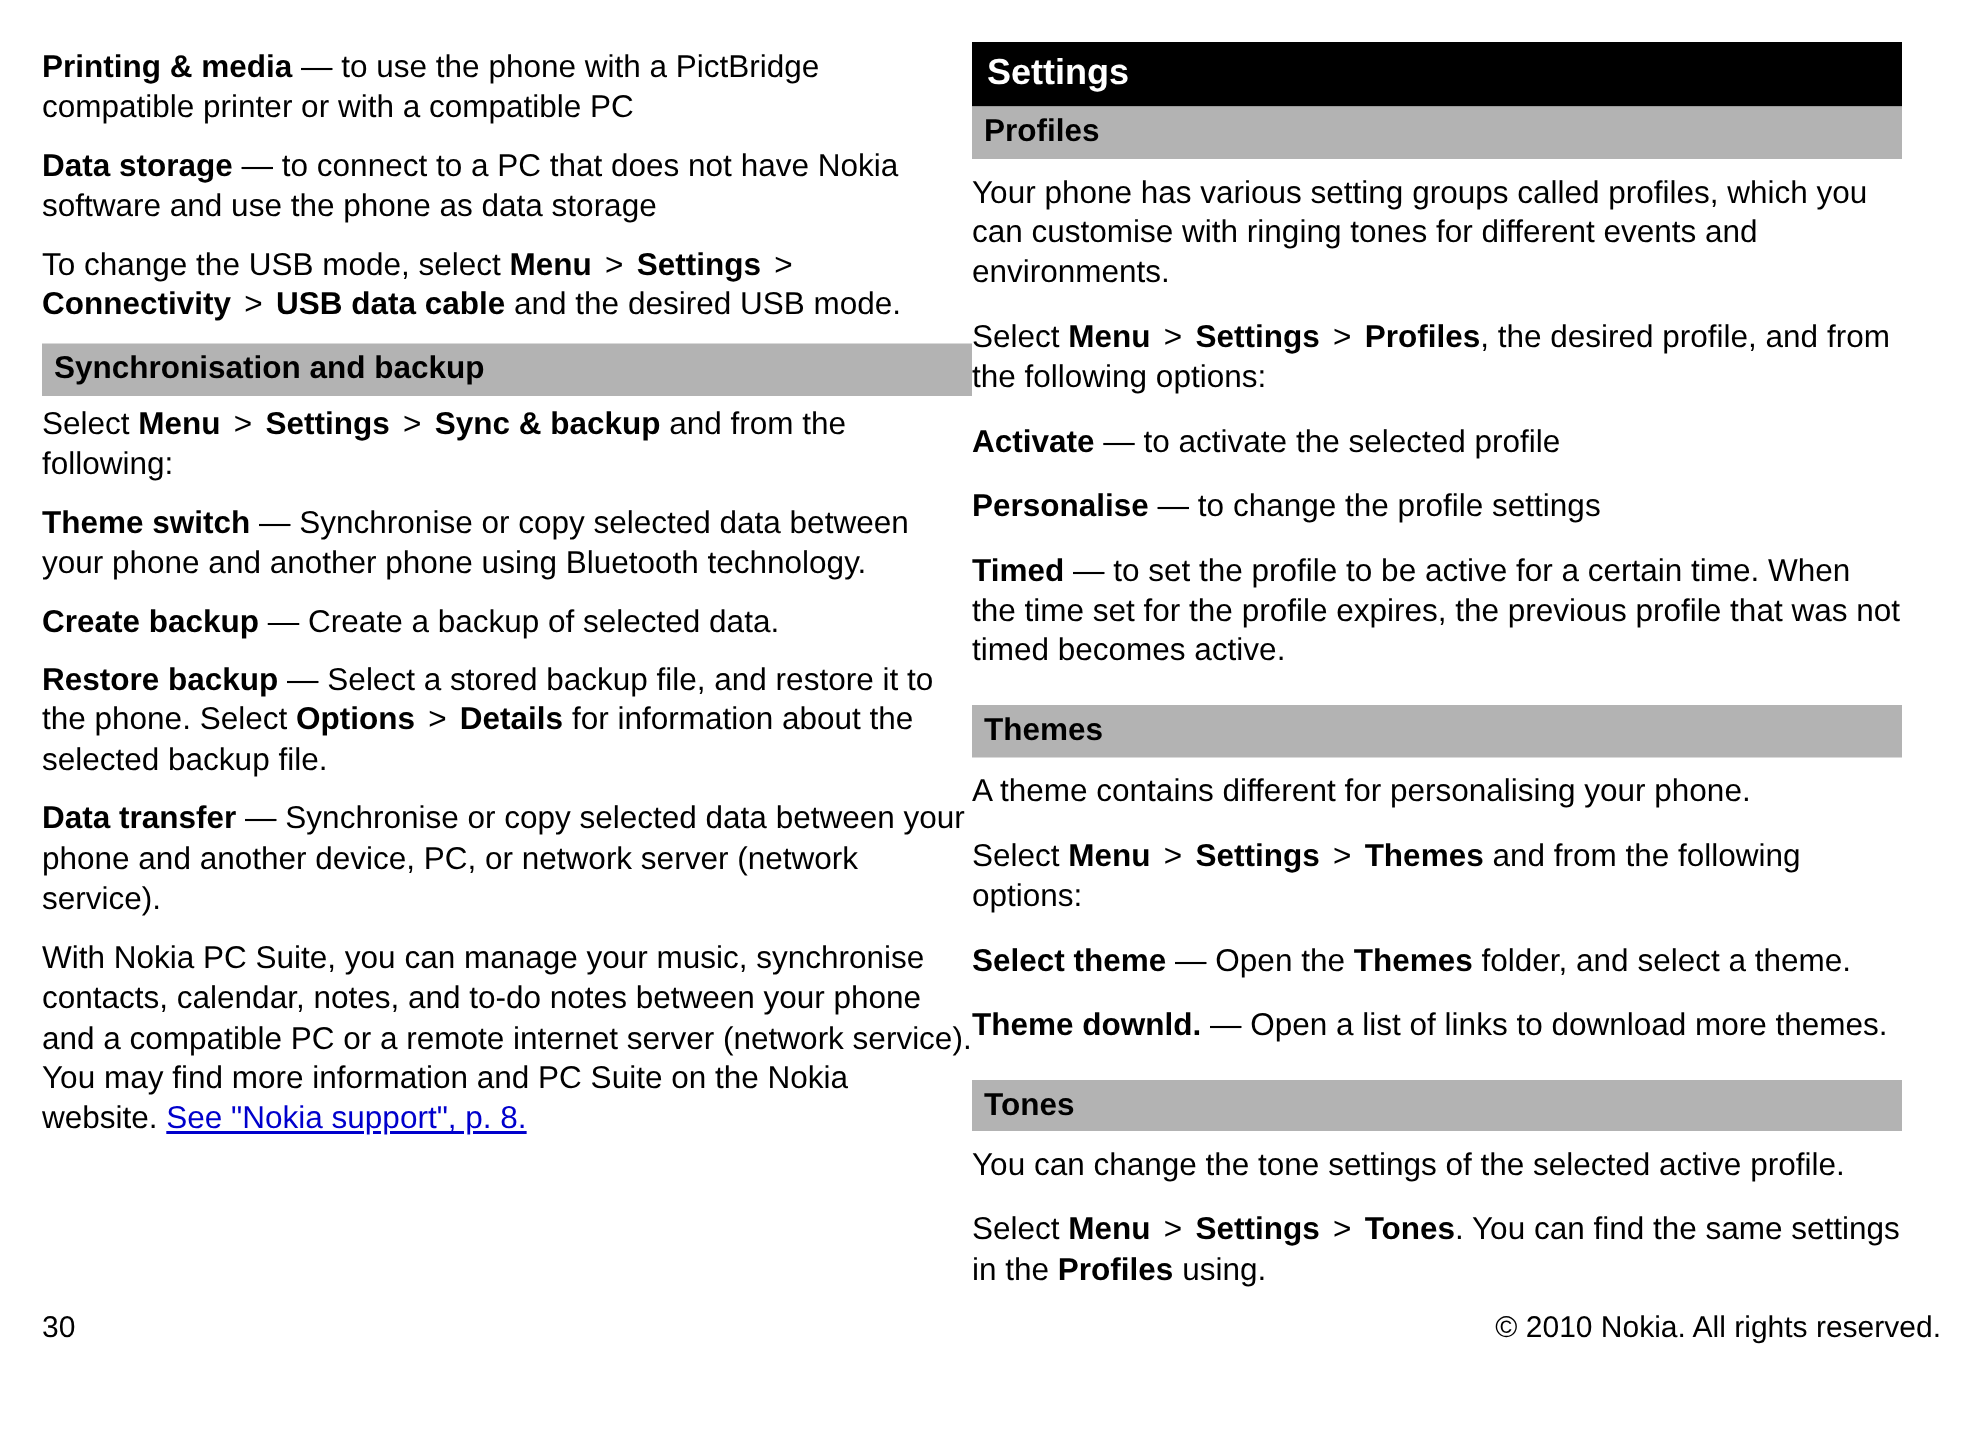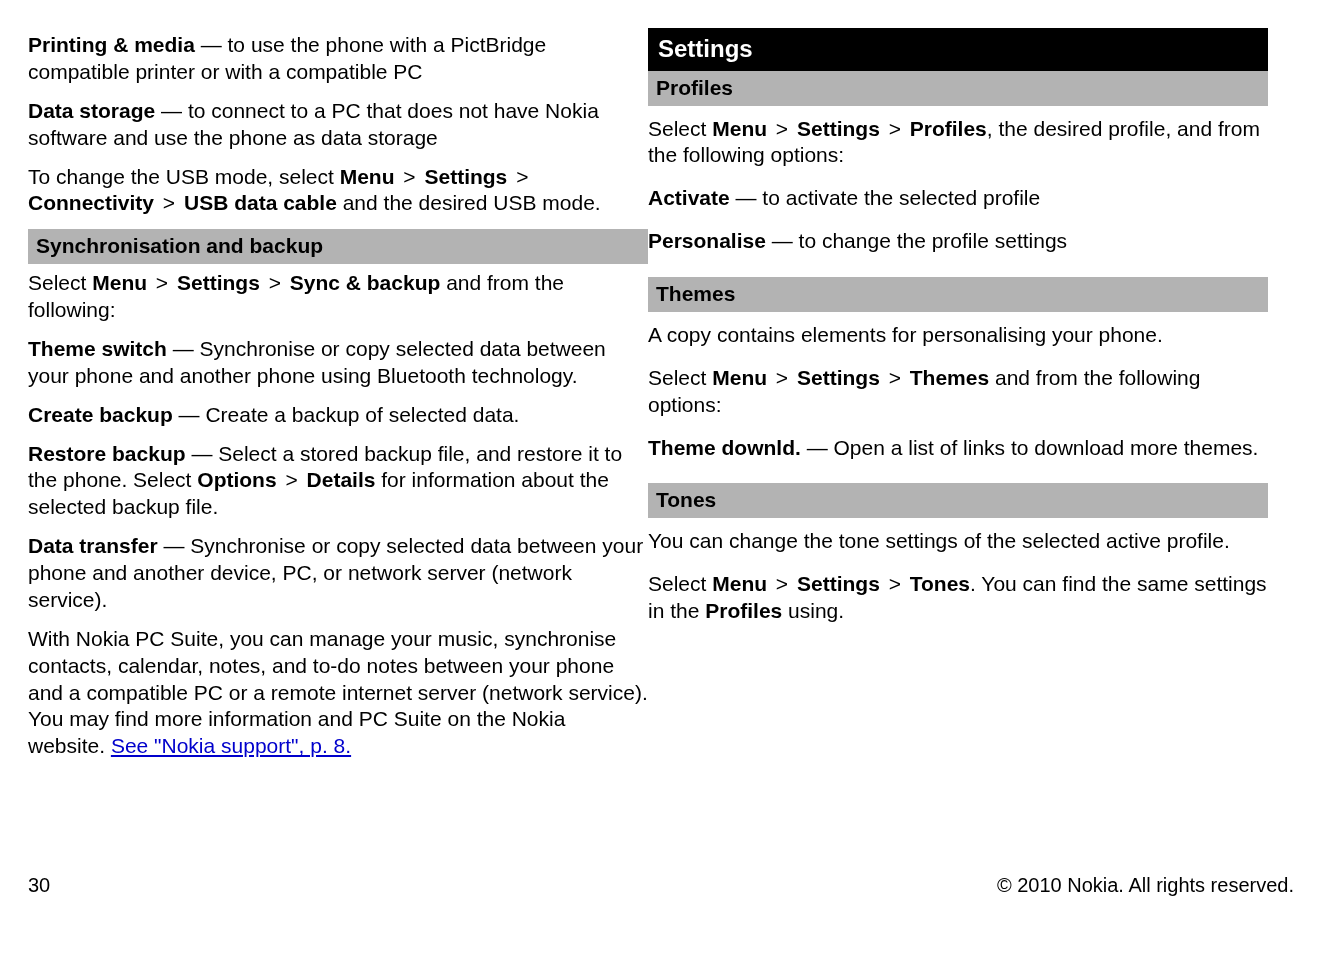--- a/index.html
+++ b/index.html
@@ -91,42 +91,49 @@
     </p>
 
   </div>
 
   <div class="col col-right-inner">
 
     <div class="section-title">Settings</div>
 
     <div class="subheading" style="margin-top:0">Profiles</div>
 
+    <p>Your phone has various setting groups called profiles, which you can customise with ringing tones for different events and environments.</p>
 
     <p>
       <span>Select </span><span class="b">Menu</span><span class="gt"> &gt; </span><span class="b">Settings</span><span class="gt"> &gt; </span><span class="b">Profiles</span><span>, the desired profile, and from the following options:</span>
     </p>
 
     <p>
       <span class="b">Activate</span><span> — to activate the selected profile</span>
     </p>
 
     <p>
       <span class="b">Personalise</span><span> — to change the profile settings</span>
     </p>
 
+    <p>
+      <span class="b">Timed</span><span> — to set the profile to be active for a certain time. When the time set for the profile expires, the previous profile that was not timed becomes active.</span>
+    </p>
 
     <div class="subheading">Themes</div>
 
-    <p>A copy contains elements for personalising your phone.</p>
+    <p>A theme contains different for personalising your phone.</p>
 
     <p>
       <span>Select </span><span class="b">Menu</span><span class="gt"> &gt; </span><span class="b">Settings</span><span class="gt"> &gt; </span><span class="b">Themes</span><span> and from the following options:</span>
     </p>
 
+    <p>
+      <span class="b">Select theme</span><span> — Open the </span><span class="b">Themes</span><span> folder, and select a theme.</span>
+    </p>
 
     <p>
       <span class="b">Theme downld.</span><span> — Open a list of links to download more themes.</span>
     </p>
 
     <div class="subheading">Tones</div>
 
     <p>You can change the tone settings of the selected active profile.</p>
 
     <p>

